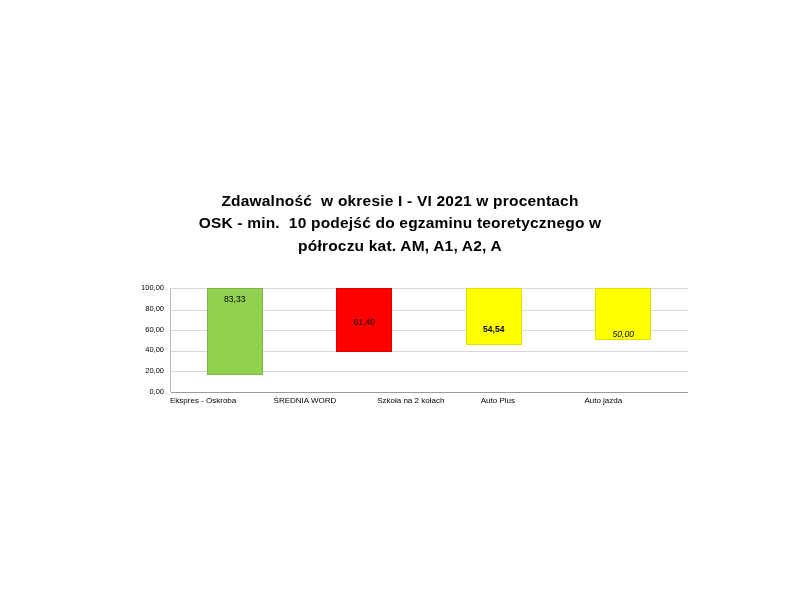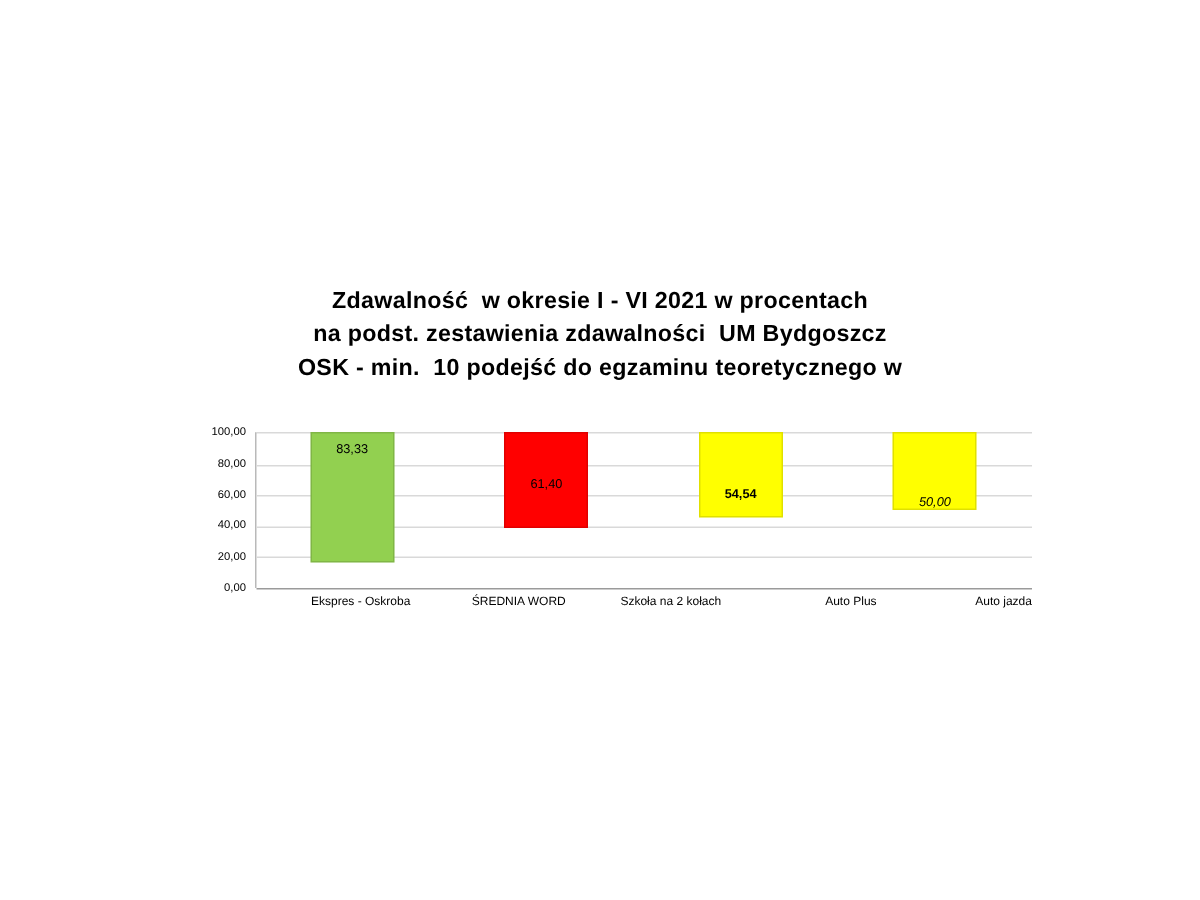--- a/index.html
+++ b/index.html
@@ -115,35 +115,35 @@
   #cat-labels {
     position: absolute;
     left: 170px;
     top: 396px;
     width: 518px;
     display: flex;
     justify-content: space-around;
   }
   #cat-labels .cat {
     flex: 1 1 0;
-    text-align: right;
+    text-align: left;
     font-size: 8px;
     color: #000000;
     white-space: nowrap;
   }
 </style>
 </head>
 <body>
 
 <div id="slide">
 
   <div id="chart-title">
     <span class="tline">Zdawalność  w okresie I - VI 2021 w procentach</span>
-    <span class="tline">na podst. zestawienia zdawalności  UM Bydgoszcz</span>
     <span class="tline">OSK - min.  10 podejść do egzaminu teoretycznego w</span>
+    <span class="tline">półroczu kat. AM, A1, A2, A</span>
   </div>
 
   <div id="plot-wrap">
 
     <div id="y-axis-labels">
       <span class="ytick" style="top:0%">100,00</span>
       <span class="ytick" style="top:20%">80,00</span>
       <span class="ytick" style="top:40%">60,00</span>
       <span class="ytick" style="top:60%">40,00</span>
       <span class="ytick" style="top:80%">20,00</span>

